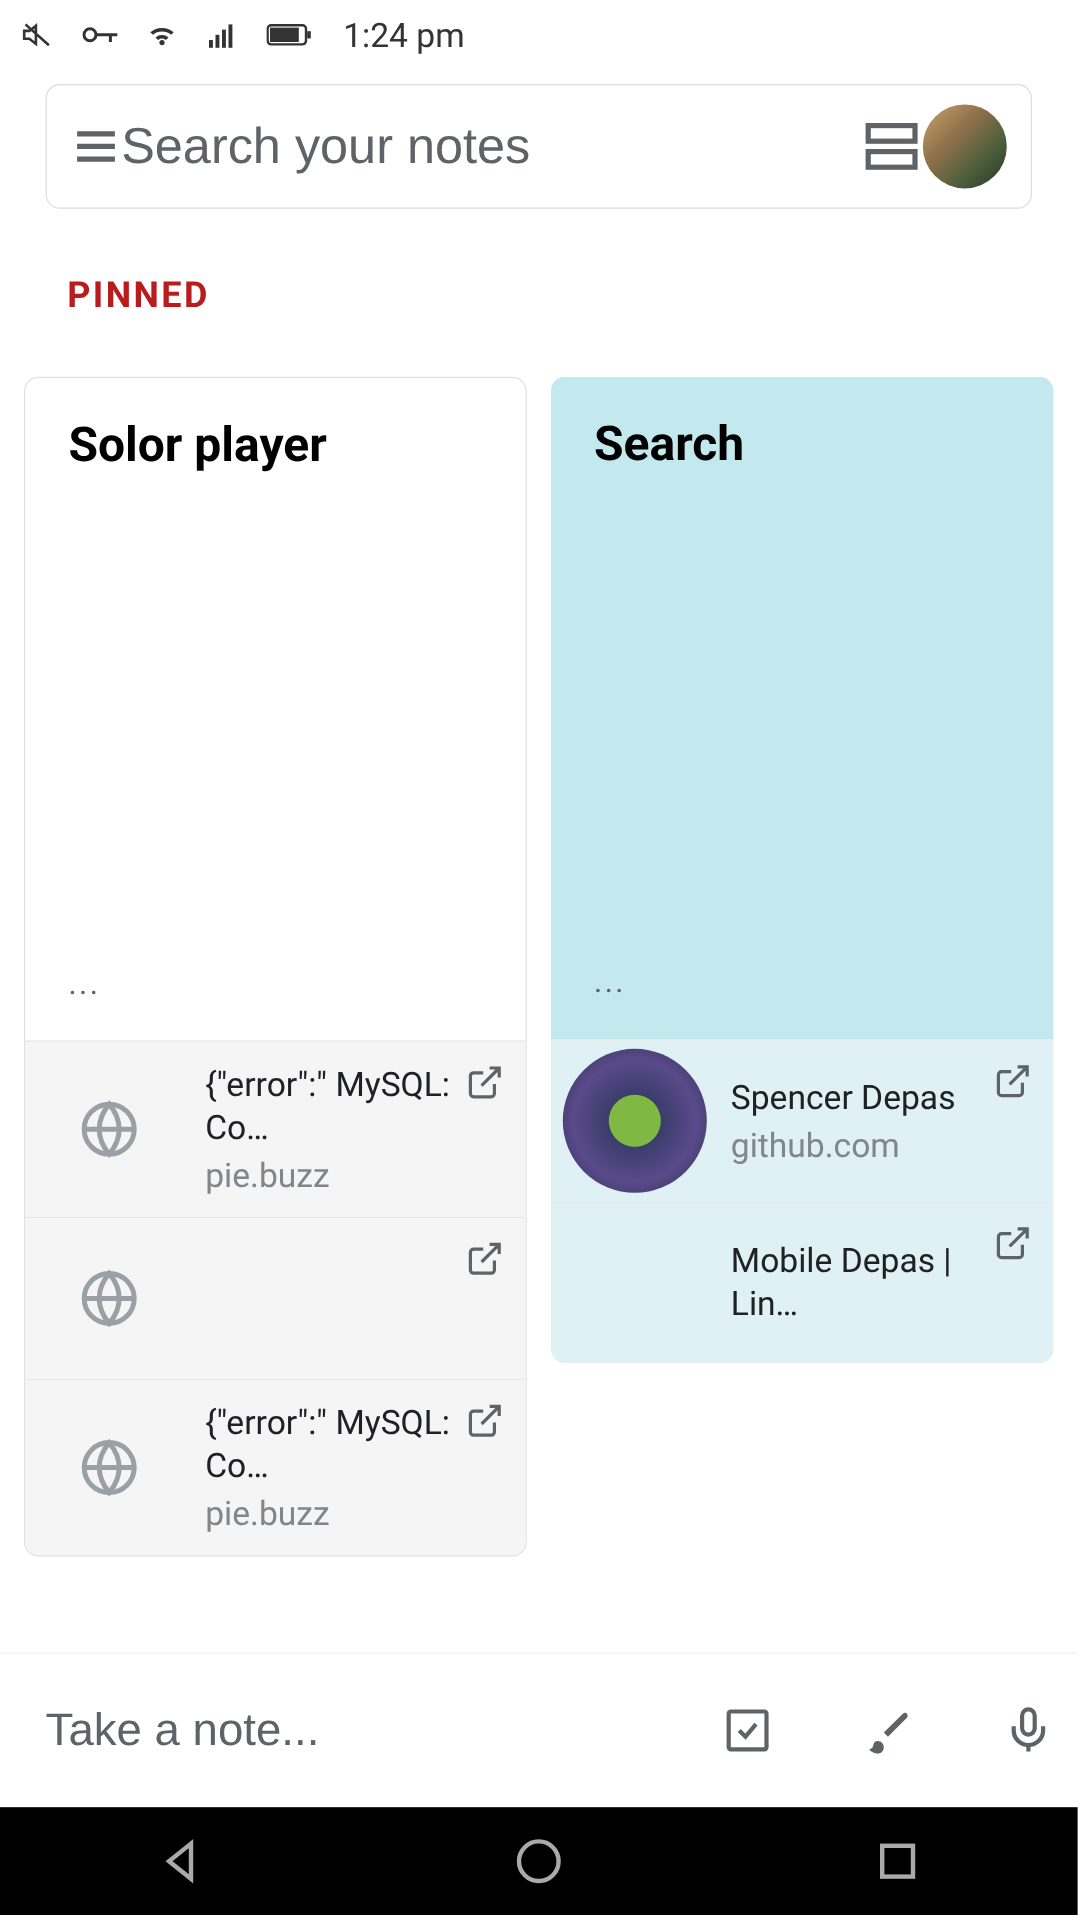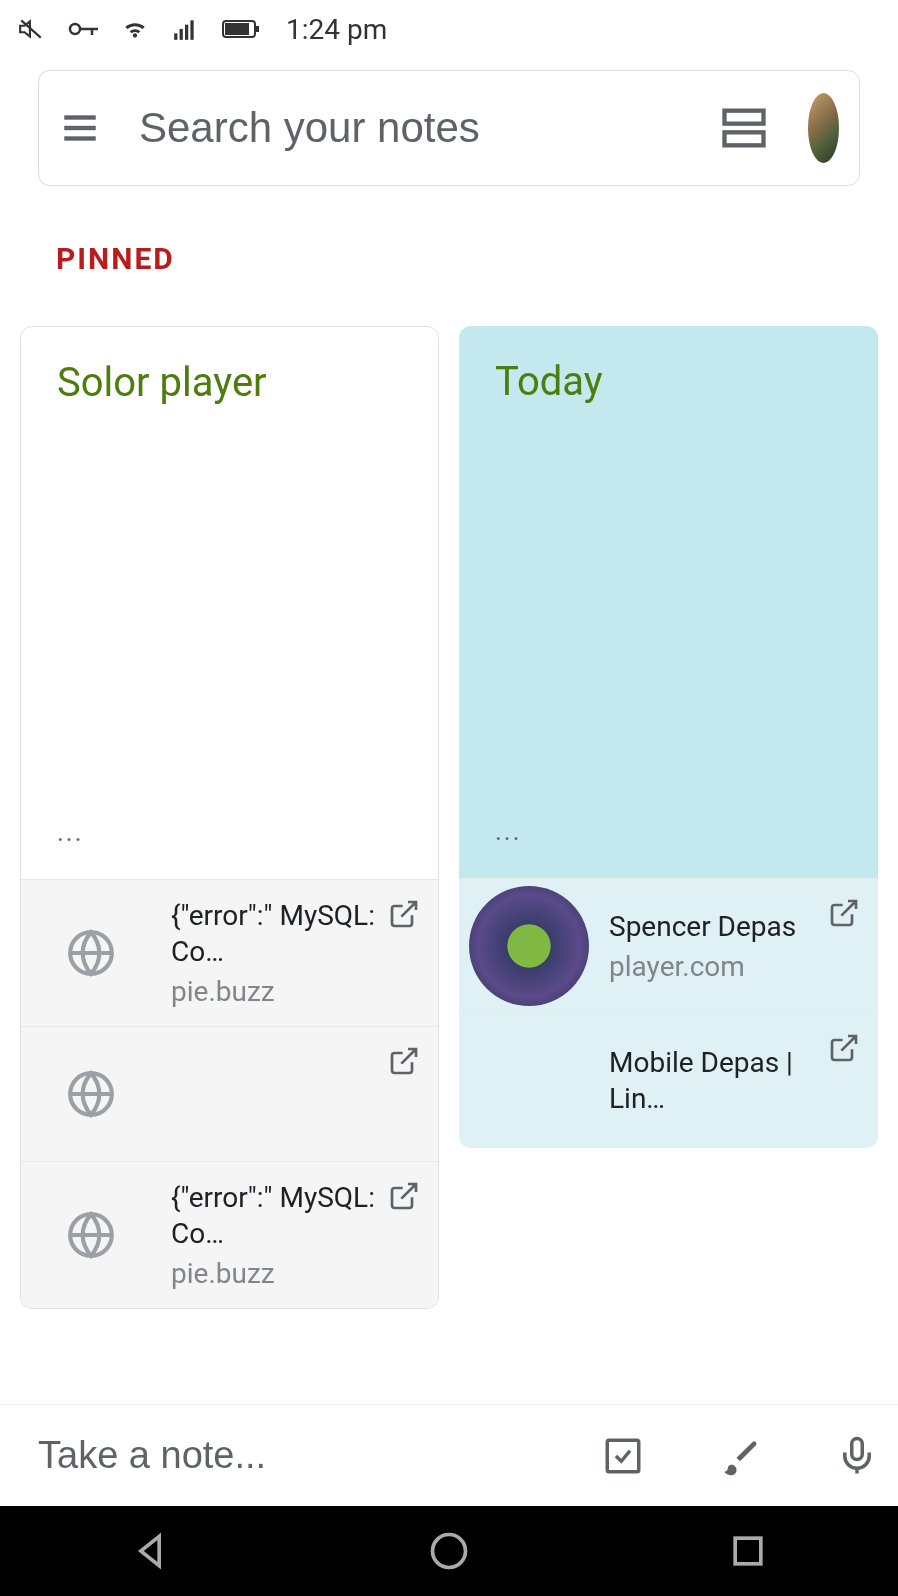--- a/index.html
+++ b/index.html
@@ -6,54 +6,54 @@
   html, body { width: 898px; height: 1596px; font-family: Roboto, Arial, sans-serif; background: #fff; overflow: hidden; }
   
   
   .status-bar { display: flex; justify-content: space-between; align-items: center; padding: 8px 18px 0 18px; height: 50px; font-size: 28px; color: #333; }
   .status-left { display: flex; align-items: center; gap: 8px; }
   .status-right { display: flex; align-items: center; gap: 24px; }
   .status-icon { display: inline-flex; align-items: center; justify-content: center; }
   
   
   .search-container { margin: 20px 38px 0 38px; }
-  .search-bar { display: flex; align-items: center; border: 1px solid #dadce0; border-radius: 12px; height: 116px; padding: 0 20px; gap: 38px; }
+  .search-bar { display: flex; align-items: center; border: 1px solid #dadce0; border-radius: 12px; height: 104px; padding: 0 20px; }
   .menu-icon { width: 42px; height: 42px; cursor: pointer; }
   .search-input { flex: 1; border: none; outline: none; font-size: 42px; color: #5f6368; background: transparent; }
   .search-input::placeholder { color: #5f6368; }
   .view-toggle { width: 52px; height: 52px; cursor: pointer; }
   .avatar { width: 70px; height: 70px; border-radius: 50%; background: linear-gradient(135deg, #c9a36b 0%, #8b6f4a 40%, #4a5d3a 70%, #2a3528 100%); cursor: pointer; }
   
   
   .section-header { margin: 55px 0 0 56px; font-size: 30px; color: #b91c1c; letter-spacing: 2px; font-weight: 700; }
   
   
   .notes-grid { display: flex; gap: 20px; margin: 50px 20px 0 20px; }
   .note-col { flex: 1; display: flex; flex-direction: column; }
   .note-card { border-radius: 12px; overflow: hidden; }
   .note-main { padding: 32px 36px; min-height: 552px; display: flex; flex-direction: column; }
   .note-card.white { border: 1px solid #e0e0e0; background: #fff; }
   .note-card.blue .note-main { background: #c3e8ee; }
-  .note-title { font-size: 40px; color: #4d7c0f; font-weight: 400; }
+  .note-title { font-size: 40px; color: #000000; font-weight: 700; }
   .note-ellipsis { margin-top: auto; font-size: 26px; color: #5f6368; letter-spacing: 2px; }
   
   
   .link-item { display: flex; align-items: center; border-top: 1px solid #e8e8e8; min-height: 135px; padding-right: 18px; }
   .note-card.white .link-item { background: #f5f5f5; }
   .note-card.blue .link-item { background: #dff1f4; }
   .link-icon-col { width: 140px; display: flex; align-items: center; justify-content: center; }
   .globe-icon { width: 50px; height: 50px; }
   .link-avatar { width: 120px; height: 120px; border-radius: 50%; background: radial-gradient(circle at 50% 50%, #7fb843 0%, #7fb843 25%, #3a3d6b 26%, #5a4a8a 60%, #2a2d4b 100%); margin: 0 10px; }
   .link-body { flex: 1; padding: 18px 0 18px 10px; }
   .link-title { font-size: 28px; color: #202124; line-height: 1.3; }
   .link-domain { font-size: 28px; color: #80868b; margin-top: 4px; }
   .open-icon { width: 32px; height: 32px; cursor: pointer; align-self: flex-start; margin-top: 18px; }
   
   
-  .bottom-bar { position: absolute; left: 0; right: 0; bottom: 90px; height: 102px; background: #fff; display: flex; align-items: center; padding: 0 38px; gap: 75px; border-top: 1px solid #f0f0f0; }
+  .bottom-bar { position: absolute; left: 0; right: 0; bottom: 90px; height: 129px; background: #fff; display: flex; align-items: center; padding: 0 38px; gap: 75px; border-top: 1px solid #f0f0f0; }
   .take-note { flex: 1; border: none; outline: none; font-size: 38px; color: #5f6368; background: transparent; }
   .take-note::placeholder { color: #5f6368; }
   .bottom-icon { width: 42px; height: 42px; cursor: pointer; }
   
   
   .nav-bar { position: absolute; left: 0; right: 0; bottom: 0; height: 90px; background: #000; display: flex; align-items: center; justify-content: space-around; }
   .nav-btn { width: 44px; height: 44px; cursor: pointer; }
   
   svg { display: block; }
 </style>
@@ -184,31 +184,31 @@
               <path d="M18 13v6a2 2 0 01-2 2H5a2 2 0 01-2-2V8a2 2 0 012-2h6M15 3h6v6M10 14L21 3"></path>
             </svg>
         </span>
       </div>
     </div>
   </div>
 
   <div class="note-col">
     <div class="note-card blue">
       <div class="note-main">
-        <div class="note-title">Today</div>
+        <div class="note-title">Search</div>
         <div class="note-ellipsis">...</div>
       </div>
 
       <div class="link-item">
         <div class="link-icon-col">
           <div class="link-avatar"></div>
         </div>
         <div class="link-body">
           <div class="link-title">Spencer Depas</div>
-          <div class="link-domain">player.com</div>
+          <div class="link-domain">github.com</div>
         </div>
         <span class="open-icon">
           <svg width="32" height="32" viewBox="0 0 24 24" fill="none" stroke="#5f6368" stroke-width="2">
               <path d="M18 13v6a2 2 0 01-2 2H5a2 2 0 01-2-2V8a2 2 0 012-2h6M15 3h6v6M10 14L21 3"></path>
             </svg>
         </span>
       </div>
 
       <div class="link-item">
         <div class="link-icon-col"></div>

